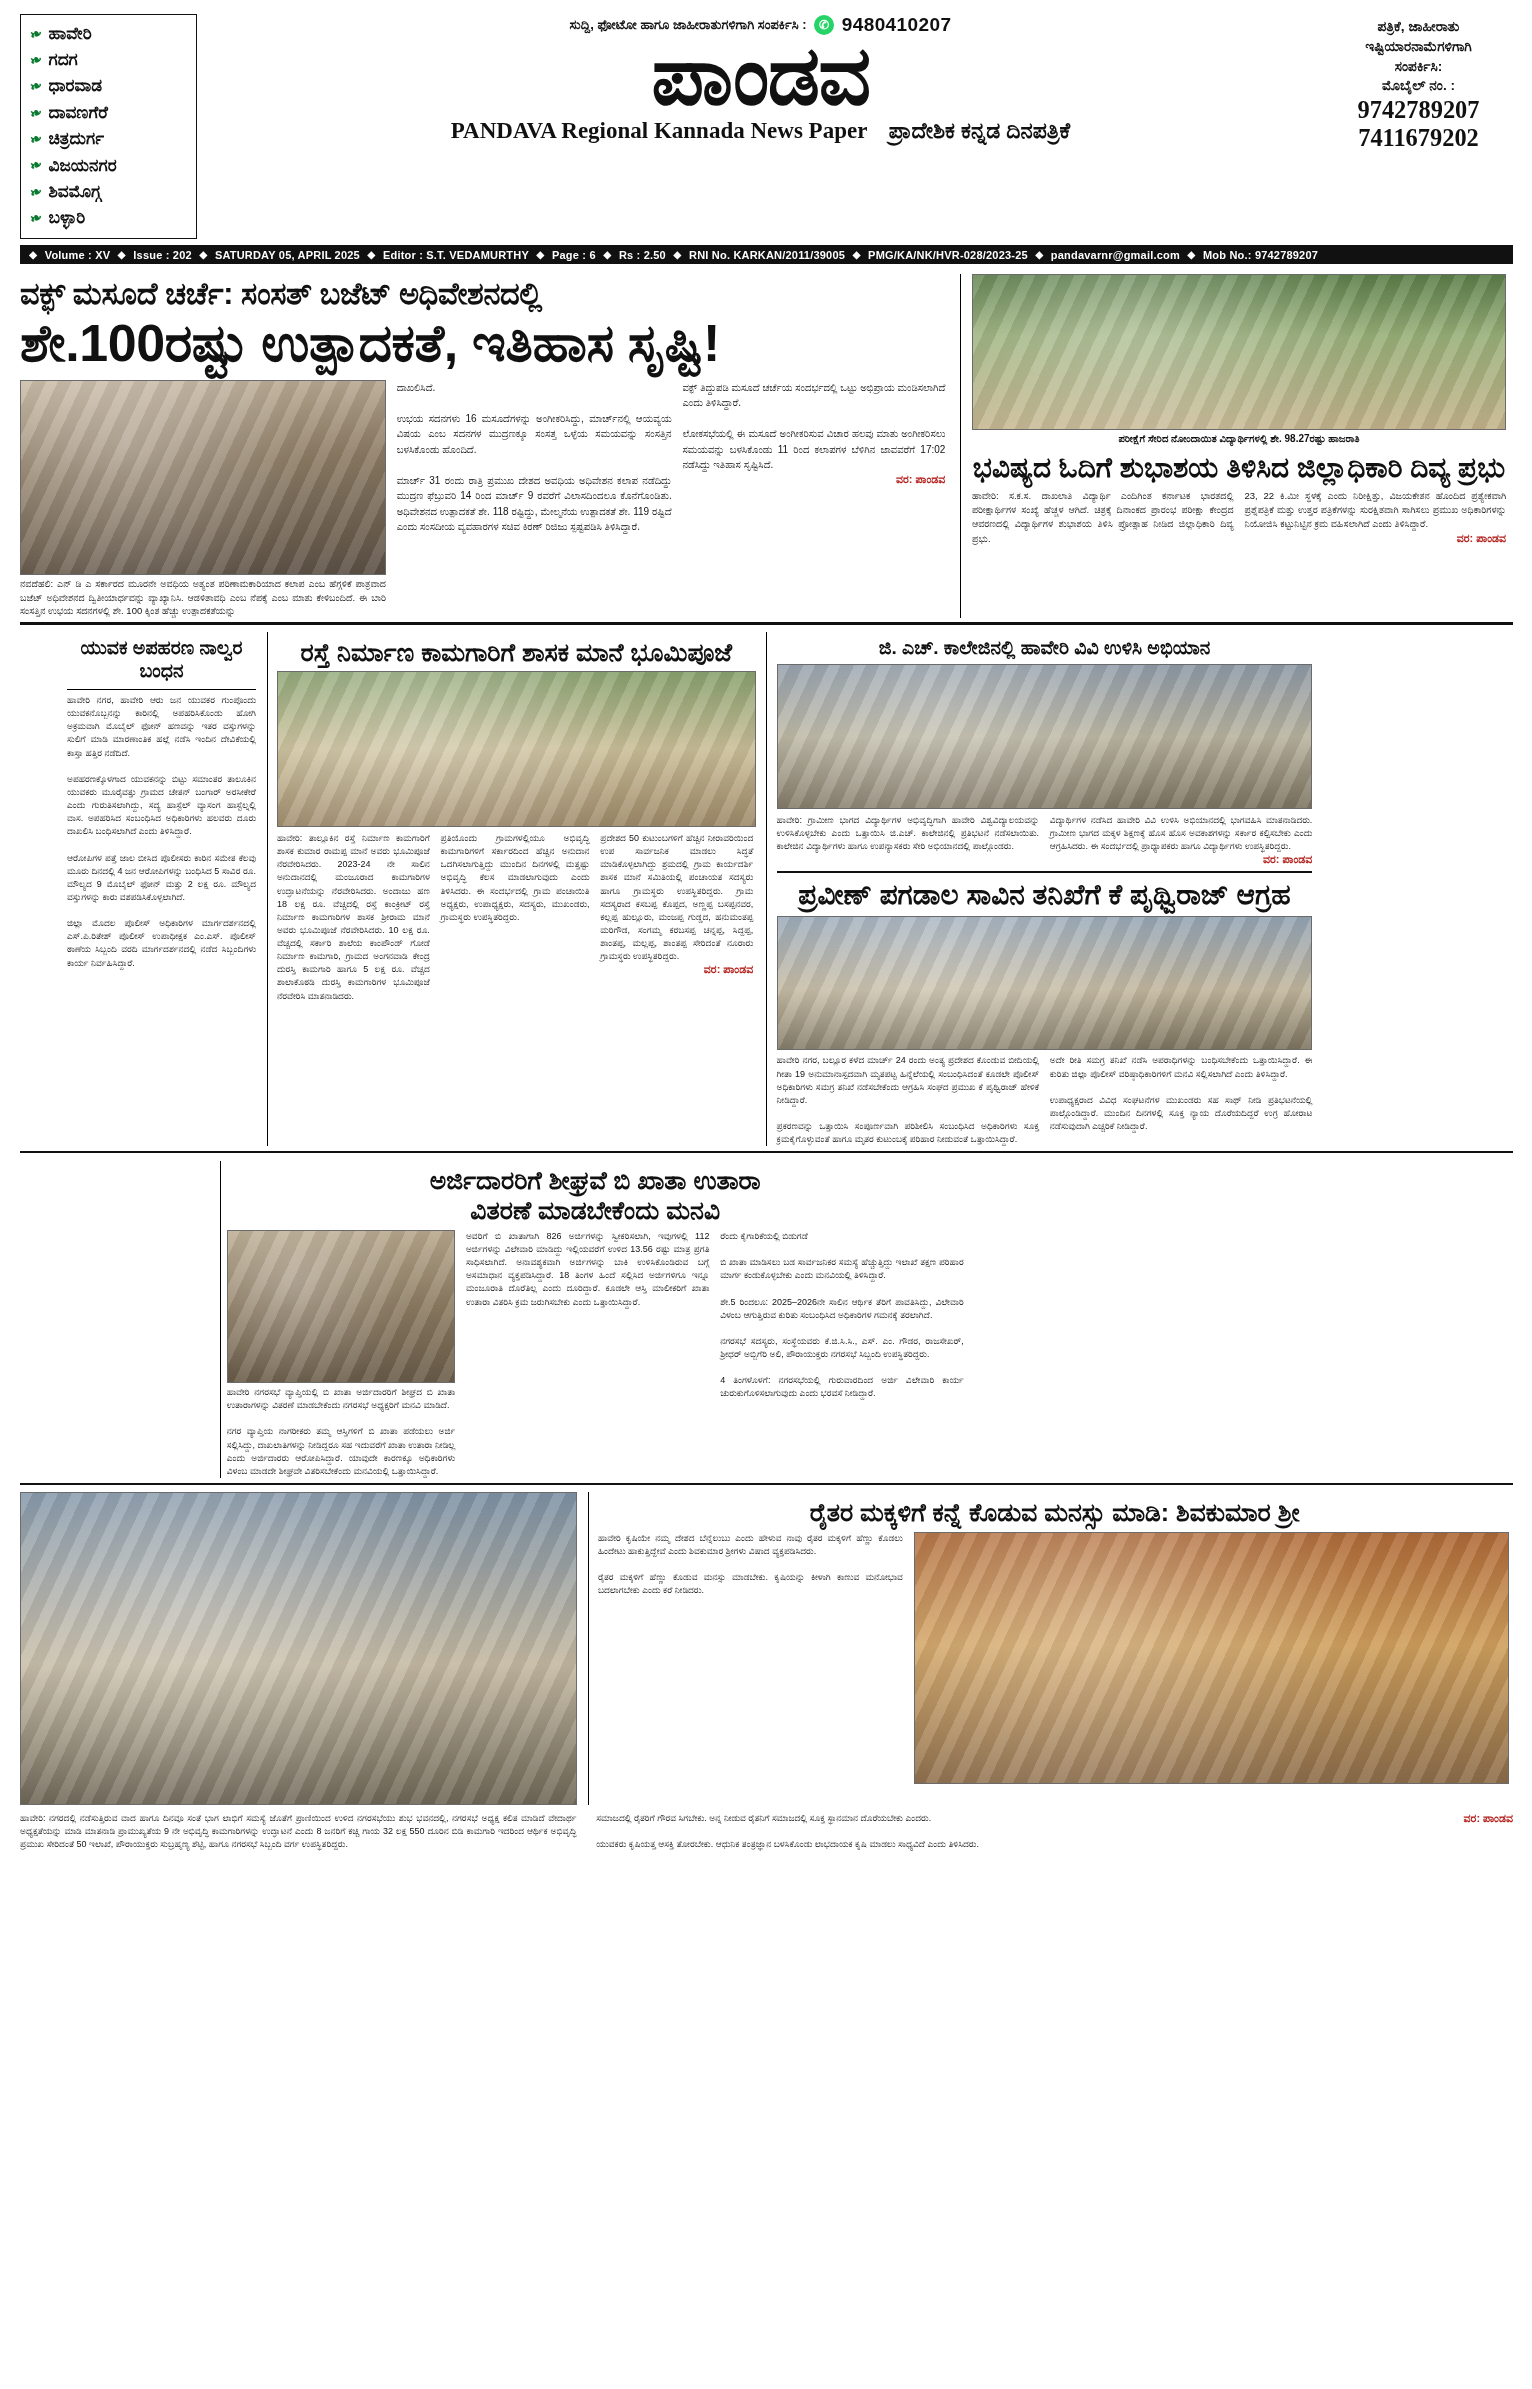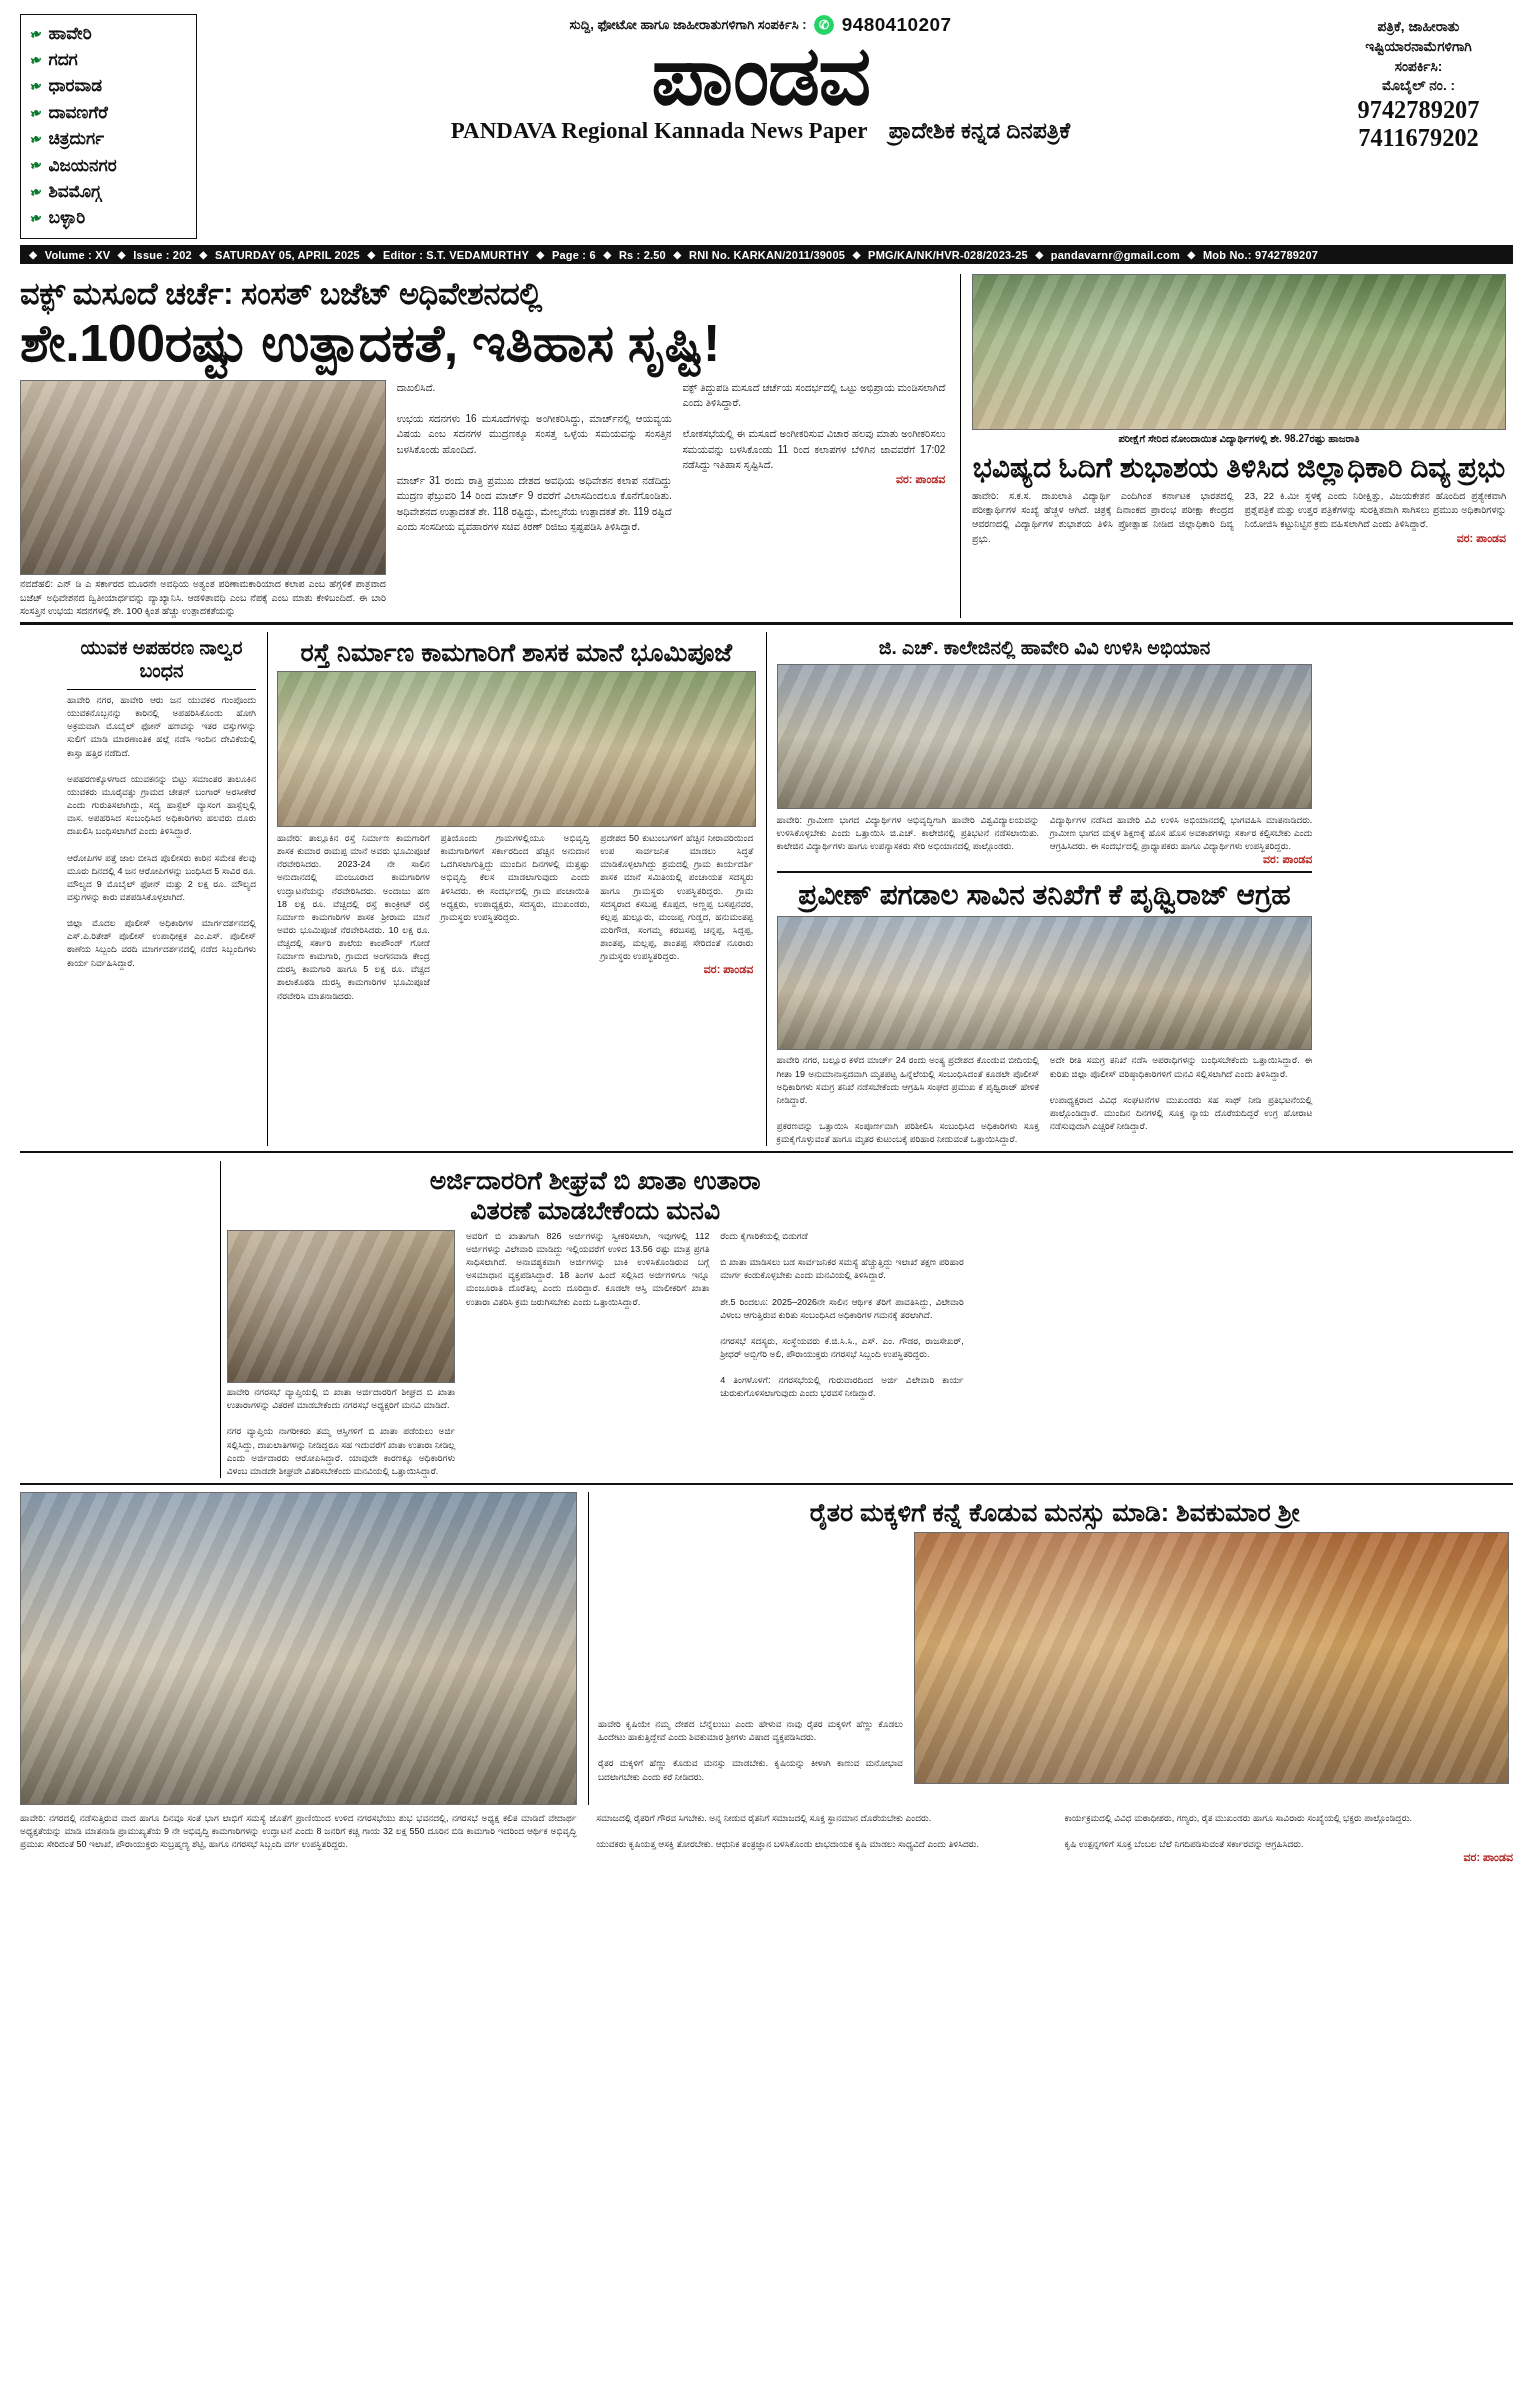--- a/index.html
+++ b/index.html
@@ -422,38 +422,35 @@
   <div class="rule"></div>
 
   <div class="bot-section">
 
     <div style="width:557px;">
       <div class="photo handshake" style="height:313px;"></div>
     </div>
 
     <div style="width:924px; padding-left:9.2px; border-left:0.8px solid #000;">
       <div class="sub-head big">ರೈತರ ಮಕ್ಕಳಿಗೆ ಕನ್ನೆ ಕೊಡುವ ಮನಸ್ಸು ಮಾಡಿ: ಶಿವಕುಮಾರ ಶ್ರೀ</div>
-      <div class="cols-3" style="margin-top:1px;align-items:flex-end;">
+      <div class="cols-3" style="margin-top:1px;">
         <div style="width:305px; white-space:pre-line;" class="mini">ಹಾವೇರಿ ಕೃಷಿಯೇ ನಮ್ಮ ದೇಶದ ಬೆನ್ನೆಲುಬು ಎಂದು ಹೇಳುವ ನಾವು ರೈತರ ಮಕ್ಕಳಿಗೆ ಹೆಣ್ಣು ಕೊಡಲು ಹಿಂದೇಟು ಹಾಕುತ್ತಿದ್ದೇವೆ ಎಂದು ಶಿವಕುಮಾರ ಶ್ರೀಗಳು ವಿಷಾದ ವ್ಯಕ್ತಪಡಿಸಿದರು.
 
 ರೈತರ ಮಕ್ಕಳಿಗೆ ಹೆಣ್ಣು ಕೊಡುವ ಮನಸ್ಸು ಮಾಡಬೇಕು. ಕೃಷಿಯನ್ನು ಕೀಳಾಗಿ ಕಾಣುವ ಮನೋಭಾವ ಬದಲಾಗಬೇಕು ಎಂದು ಕರೆ ನೀಡಿದರು.</div>
         <div style="width:595px;">
           <div class="photo stage" style="height:252px;"></div>
         </div>
       </div>
     </div>
   </div>
 
   <div class="cols-3" style="margin-top:6.1px;">
     <div style="width:557px;" class="mini">ಹಾವೇರಿ: ನಗರದಲ್ಲಿ ನಡೆಸುತ್ತಿರುವ ವಾದ ಹಾಗೂ ದಿನವೂ ಸಂತೆ ಭಾಗ ಲಾಭಿಗೆ ಸಮಸ್ಯೆ ಜೊತೆಗೆ ಪ್ರಾಣಿಯಿಂದ ಉಳಿದ ನಗರಸಭೆಯು ಶುಭ ಭವನದಲ್ಲಿ, ನಗರಸಭೆ ಅಧ್ಯಕ್ಷ ಕಲಿತ ಮಾಡಿದೆ ವೇದಾರ್ಥ ಅಧ್ಯಕ್ಷತೆಯನ್ನು ಮಾಡಿ ಮಾತನಾಡಿ ಪ್ರಾಮುಖ್ಯತೆಯ 9 ನೇ ಅಭಿವೃದ್ಧಿ ಕಾಮಗಾರಿಗಳನ್ನು ಉದ್ಘಾಟನೆ ಎಂದು 8 ಜನರಿಗೆ ಕಚ್ಚಿ ಗಾಯ 32 ಲಕ್ಷ 550 ದೂರಿನ ಬಿಡಿ ಕಾಮಗಾರಿ ಇದರಿಂದ ಆರ್ಥಿಕ ಅಭಿವೃದ್ಧಿ ಪ್ರಮುಖ ಸೇರಿದಂತೆ 50 ಇಲಾಖೆ, ಪೌರಾಯುಕ್ತರು ಸುಬ್ರಹ್ಮಣ್ಯ ಶೆಟ್ಟಿ, ಹಾಗೂ ನಗರಸಭೆ ಸಿಬ್ಬಂದಿ ವರ್ಗ ಉಪಸ್ಥಿತರಿದ್ದರು.</div>
     <div style="width:458px; padding-left:9.2px; white-space:pre-line;" class="mini">ಸಮಾಜದಲ್ಲಿ ರೈತರಿಗೆ ಗೌರವ ಸಿಗಬೇಕು. ಅನ್ನ ನೀಡುವ ರೈತನಿಗೆ ಸಮಾಜದಲ್ಲಿ ಸೂಕ್ತ ಸ್ಥಾನಮಾನ ದೊರೆಯಬೇಕು ಎಂದರು.
 
 ಯುವಕರು ಕೃಷಿಯತ್ತ ಆಸಕ್ತಿ ತೋರಬೇಕು. ಆಧುನಿಕ ತಂತ್ರಜ್ಞಾನ ಬಳಸಿಕೊಂಡು ಲಾಭದಾಯಕ ಕೃಷಿ ಮಾಡಲು ಸಾಧ್ಯವಿದೆ ಎಂದು ತಿಳಿಸಿದರು.</div>
     <div style="width:458px; padding-left:9.2px;">
-      <div class="mini" style="white-space:pre-line;">ಕಾರ್ಯಕ್ರಮದಲ್ಲಿ ವಿವಿಧ ಮಠಾಧೀಶರು, ಗಣ್ಯರು, ರೈತ ಮುಖಂಡರು ಹಾಗೂ ಸಾವಿರಾರು ಸಂಖ್ಯೆಯಲ್ಲಿ ಭಕ್ತರು ಪಾಲ್ಗೊಂಡಿದ್ದರು.
-
-ಕೃಷಿ ಉತ್ಪನ್ನಗಳಿಗೆ ಸೂಕ್ತ ಬೆಂಬಲ ಬೆಲೆ ನಿಗದಿಪಡಿಸುವಂತೆ ಸರ್ಕಾರವನ್ನು ಆಗ್ರಹಿಸಿದರು.</div>
       <div class="credit">ವರ: ಪಾಂಡವ</div>
     </div>
   </div>
 
 </div>
 
 
 </body></html>

